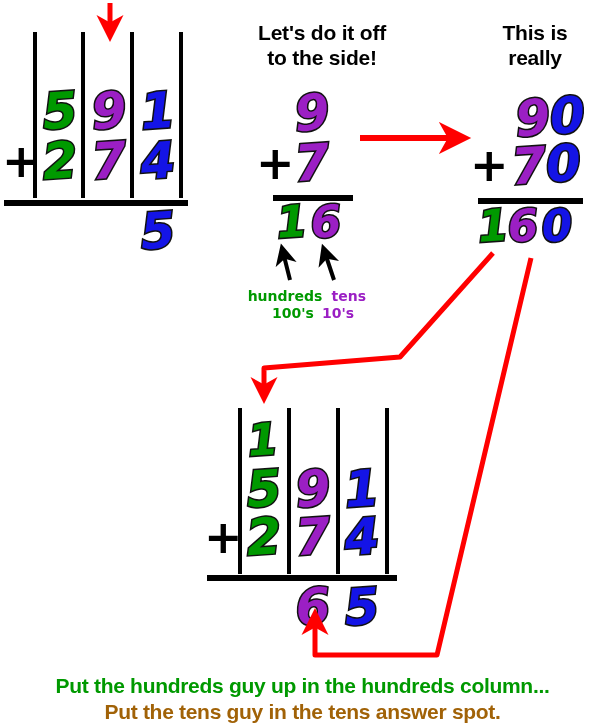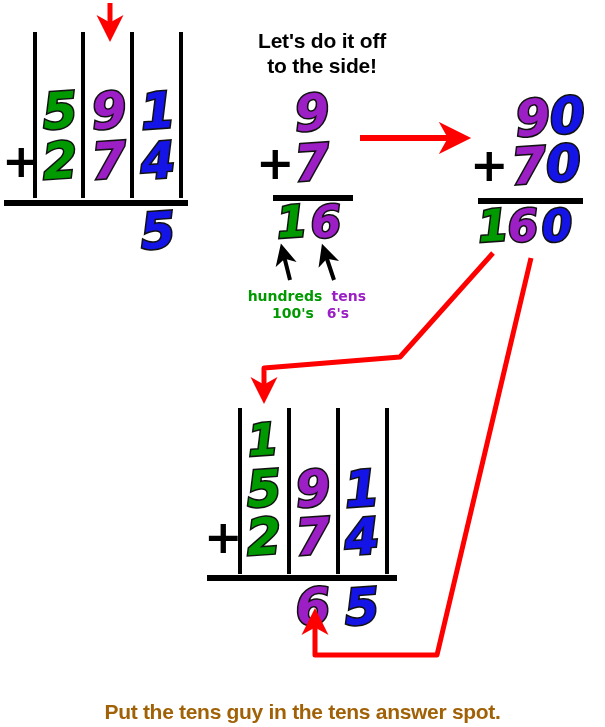--- a/index.html
+++ b/index.html
@@ -108,23 +108,25 @@
     width: 605px;
     height: 727px;
     pointer-events: none;
   }
 </style>
 </head>
 <body>
 
 <div class="stage">
 
-  <div class="heading" style="left:232px; top:20px; width:180px;margin-top:8px;">Let's do it off
+  <div class="heading" style="left:232px; top:20px; width:180px;">Let's do it off
 to the side!</div>
 
+  <div class="heading" style="left:470px; top:20px; width:130px;">This is
+really</div>
 
   <div>
     <div class="col-line" style="left:33px; top:32px; height:166px;"></div>
     <div class="col-line" style="left:81px; top:32px; height:166px;"></div>
     <div class="col-line" style="left:130px; top:32px; height:166px;"></div>
     <div class="col-line" style="left:179px; top:32px; height:166px;"></div>
 
     <div class="digit g" style="left:40px; top:86px; width:40px;">5</div>
     <div class="digit p" style="left:89px; top:86px; width:40px;">9</div>
     <div class="digit b" style="left:138px; top:86px; width:40px;">1</div>
@@ -147,21 +149,21 @@
 
     <div class="sum-bar" style="left:273px; top:195px; width:80px;"></div>
 
     <div class="digit g small" style="left:276px; top:200px; width:32px;">1</div>
     <div class="digit p small" style="left:308px; top:200px; width:36px;">6</div>
 
     <div class="pv-label" style="left:240px; top:288px; width:90px; color:#009900;">hundreds</div>
     <div class="pv-label" style="left:248px; top:305px; width:90px; color:#009900;">100's</div>
 
     <div class="pv-label" style="left:310px; top:288px; width:56px; color:#9B1FC4;text-align:right;">tens</div>
-    <div class="pv-label" style="left:310px; top:305px; width:56px; color:#9B1FC4;">6's</div>
+    <div class="pv-label" style="left:310px; top:305px; width:56px; color:#9B1FC4;">10's</div>
   </div>
 
   <div>
     <div class="digit" style="left:508px; top:92px; width:84px; color:#9B1FC4;">
       <span class="p">9</span><span class="b">0</span>
     </div>
 
     <div class="digit plus" style="left:470px; top:140px; width:32px;">+</div>
     <div class="digit" style="left:504px; top:140px; width:84px;">
       <span class="p">7</span><span class="b">0</span>
@@ -213,15 +215,16 @@
 
     <line x1="290" y1="280" x2="284" y2="256" stroke="#000000" stroke-width="4" marker-end="url(#blackhead)"></line>
 
     <line x1="334" y1="280" x2="326" y2="256" stroke="#000000" stroke-width="4" marker-end="url(#blackhead)"></line>
 
     <path d="M 493 253 L 400 357 L 264 368 L 264 388" fill="none" stroke="#FF0000" stroke-width="5" stroke-linejoin="round" marker-end="url(#redhead)"></path>
 
     <path d="M 531 258 L 437 655 L 315 655 L 315 624" fill="none" stroke="#FF0000" stroke-width="5" stroke-linejoin="round" marker-end="url(#redhead)"></path>
   </svg>
 
+  <div class="caption green" style="top:673px;">Put the hundreds guy up in the hundreds column...</div>
   <div class="caption purple" style="top:699px;">Put the tens guy in the tens answer spot.</div>
 
 </div>
 
 </body></html>

